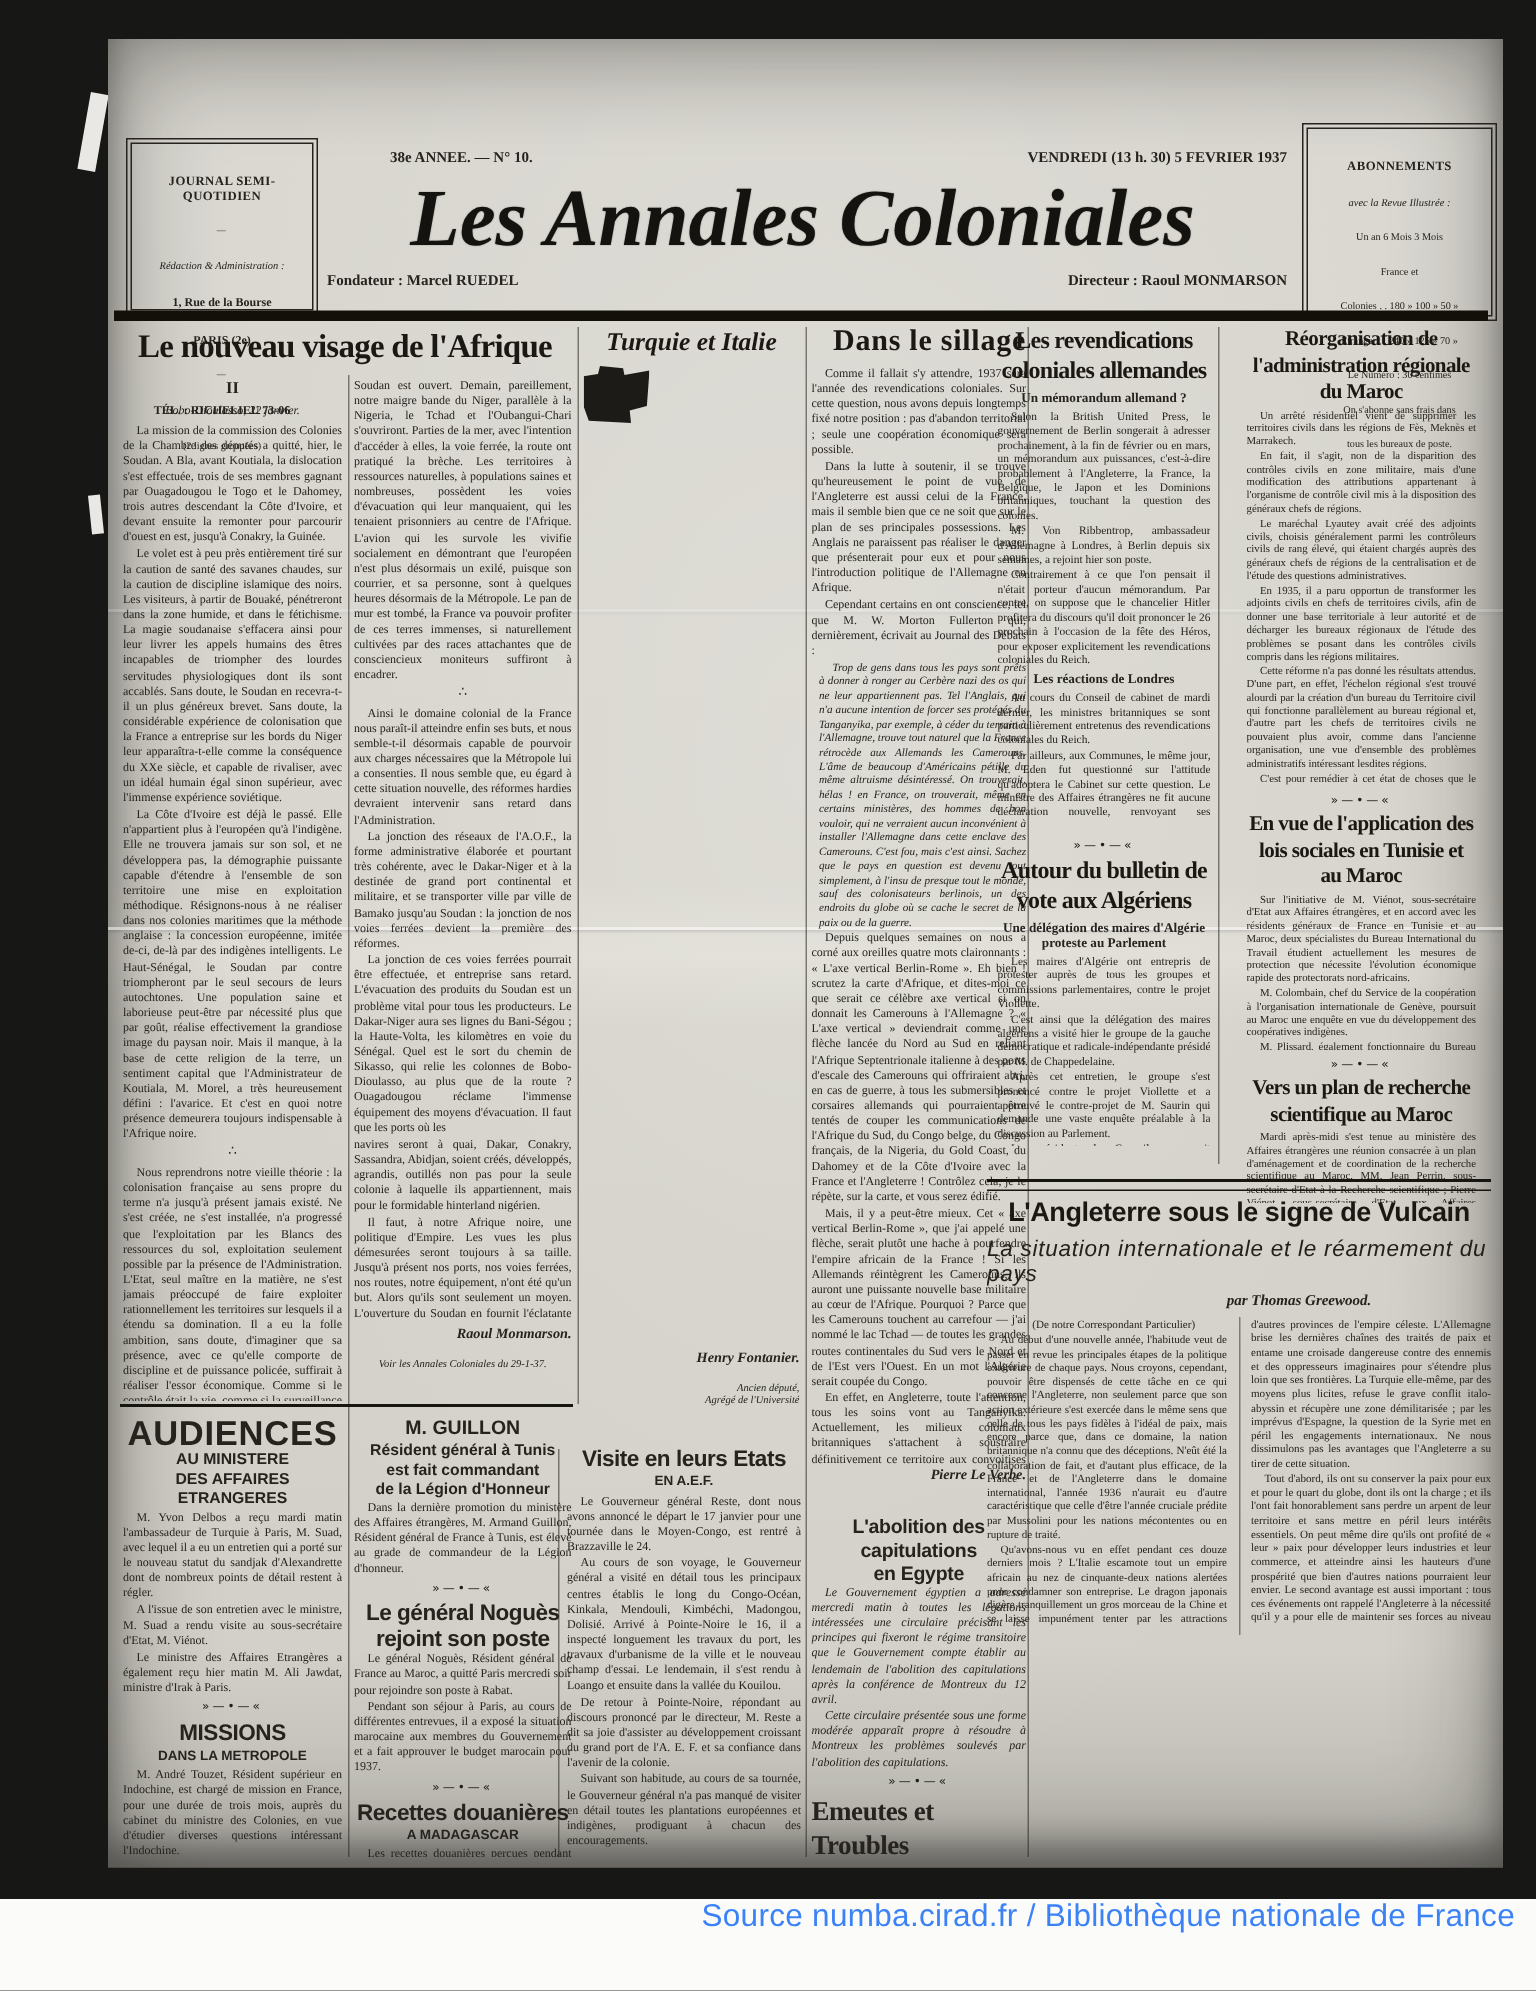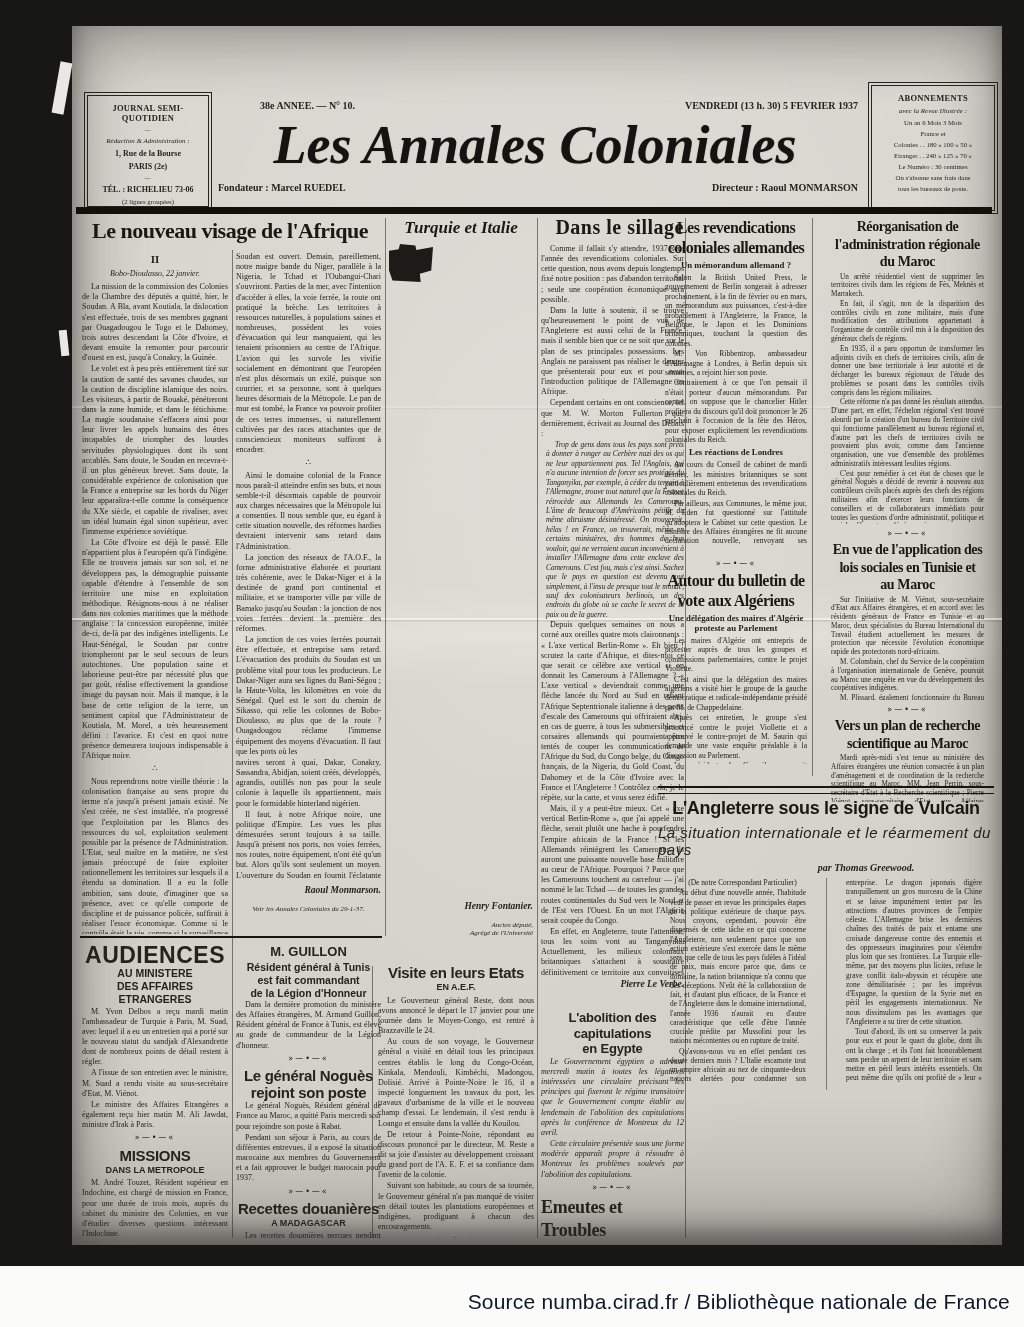--- a/index.html
+++ b/index.html
@@ -18,21 +18,21 @@
           box-shadow:0 1px 2px rgba(0,0,0,.15);}
   
   .blk{position:absolute;overflow:hidden;}
   .rule-v{position:absolute;width:1px;background:rgba(40,36,30,.55);}
   .rule-h{position:absolute;height:2px;background:#17150f;}
   .rule-dbl{position:absolute;height:5px;border-top:2px solid #17150f;border-bottom:1px solid #17150f;}
   
   .mh-box{position:absolute;border:1px solid #26231e;padding:2px;background:rgba(255,255,255,.06);}
   .mh-box-inner{border:1px solid #26231e;height:100%;box-sizing:border-box;padding:3px 2px;
                 text-align:center;}
-  .mh-box-inner p{margin:4px 0 2px;}
+  .mh-box-inner p{margin:16px 0 2px;}
   .bx-title{font-weight:bold;font-size:8.5px;letter-spacing:.3px;}
   .bx-it{font-style:italic;font-size:7px;}
   .bx-b{font-weight:bold;font-size:8px;}
   .bx-s{font-size:6.8px;}
   .bx-dash{font-size:6px;letter-spacing:1px;}
   .edition{position:absolute;font-weight:bold;font-size:10px;}
   .dateline-top{position:absolute;font-weight:bold;font-size:10px;text-align:right;}
   .main-title{position:absolute;text-align:center;font-weight:bold;font-style:italic;
               font-size:54px;letter-spacing:0px;color:#15130f;
               text-shadow:0 0 1px rgba(0,0,0,.4);white-space:nowrap;}
@@ -83,25 +83,25 @@
   p.h-sub{font-family:"Liberation Sans",sans-serif;font-weight:bold;font-size:9px;
           text-align:center;text-indent:0;margin:1px 0 2px;}
   p.h-sub2{font-family:"Liberation Sans",sans-serif;font-weight:bold;font-size:10.5px;
            text-align:center;text-indent:0;margin:0;line-height:1.25;}
   
   .illus{float:left;width:44px;height:38px;margin:2px 4px 1px 0;background:#1d1b17;
          clip-path:polygon(0 18%,22% 14%,25% 0,60% 4%,62% 16%,100% 8%,96% 70%,70% 78%,72% 100%,8% 96%,0 70%);}
   
   .vulcols{column-count:2;column-gap:16px;column-rule:1px solid rgba(40,36,30,.5);
            height:212px;overflow:hidden;margin-top:5px;text-align:justify;}
-  .vulcols p{margin:0 12px 1px;text-indent:9px;font-size:7.4px;line-height:1.25;}
+  .vulcols p{margin:0 0 1px;text-indent:9px;font-size:7.4px;line-height:1.25;}
   
   .footer-strip{position:absolute;left:0;top:1266px;width:1024px;height:61px;background:#fbfbfa;}
-  .footer-text{position:absolute;right:14px;top:24px;font-family:"Liberation Sans",sans-serif;
-               font-size:21px;color:#0f172a;letter-spacing:.2px;}
+  .footer-text{position:absolute;right:14px;top:0;font-family:"Liberation Sans",sans-serif;
+               font-size:21px;color:#3b82f6;letter-spacing:.2px;}
 </style>
 </head>
 <body>
 
 <div class="scan-mark" style="left:56px;top:62px;width:12px;height:52px;transform:rotate(10deg);"></div>
 <div class="scan-mark" style="left:60px;top:330px;width:8px;height:26px;transform:rotate(-6deg);"></div>
 
 <div class="paper">
   <div class="crease" style="top:592px;"></div>
   <div class="crease" style="top:380px;opacity:.35;"></div>
@@ -225,20 +225,21 @@
         <p>Après cet entretien, le groupe s'est prononcé contre le projet Viollette et a approuvé le contre-projet de M. Saurin qui demande une vaste enquête préalable à la discussion au Parlement.</p>
         <p>Le président du Conseil ne serait personnellement pas opposé à cette enquête, qui provoquerait vraisemblablement le renvoi du débat à plusieurs mois.</p>
       </div>
   </div>
 
   <div class="blk fs72" style="left:759px;top:192px;width:153px;height:306px;">
     <h2 class="hl-serif-m">Réorganisation de l'administration régionale du Maroc</h2>
     <div class="body" style="height:264px;overflow:hidden;">
         <p>Un arrêté résidentiel vient de supprimer les territoires civils dans les régions de Fès, Meknès et Marrakech.</p>
         <p>En fait, il s'agit, non de la disparition des contrôles civils en zone militaire, mais d'une modification des attributions appartenant à l'organisme de contrôle civil mis à la disposition des généraux chefs de régions.</p>
+        <p>Le maréchal Lyautey avait créé des adjoints civils, choisis généralement parmi les contrôleurs civils de rang élevé, qui étaient chargés auprès des généraux chefs de régions de la centralisation et de l'étude des questions administratives.</p>
         <p>En 1935, il a paru opportun de transformer les adjoints civils en chefs de territoires civils, afin de donner une base territoriale à leur autorité et de décharger les bureaux régionaux de l'étude des problèmes se posant dans les contrôles civils compris dans les régions militaires.</p>
         <p>Cette réforme n'a pas donné les résultats attendus. D'une part, en effet, l'échelon régional s'est trouvé alourdi par la création d'un bureau du Territoire civil qui fonctionne parallèlement au bureau régional et, d'autre part les chefs de territoires civils ne pouvaient plus avoir, comme dans l'ancienne organisation, une vue d'ensemble des problèmes administratifs intéressant lesdites régions.</p>
         <p>C'est pour remédier à cet état de choses que le général Noguès a décidé de revenir à nouveau aux contrôleurs civils placés auprès des chefs des régions militaires afin d'exercer leurs fonctions de conseillers et de collaborateurs immédiats pour toutes les questions d'ordre administratif, politique et social qu'ils sont appelés à examiner.</p>
       </div>
   </div>
 
   <div class="blk fs72" style="left:759px;top:500px;width:153px;height:174px;">
     <p class="orn">»—•—«</p>
     <h2 class="hl-serif-m">En vue de l'application des lois sociales en Tunisie et au Maroc</h2>
     <div class="body" style="height:104px;overflow:hidden;">

